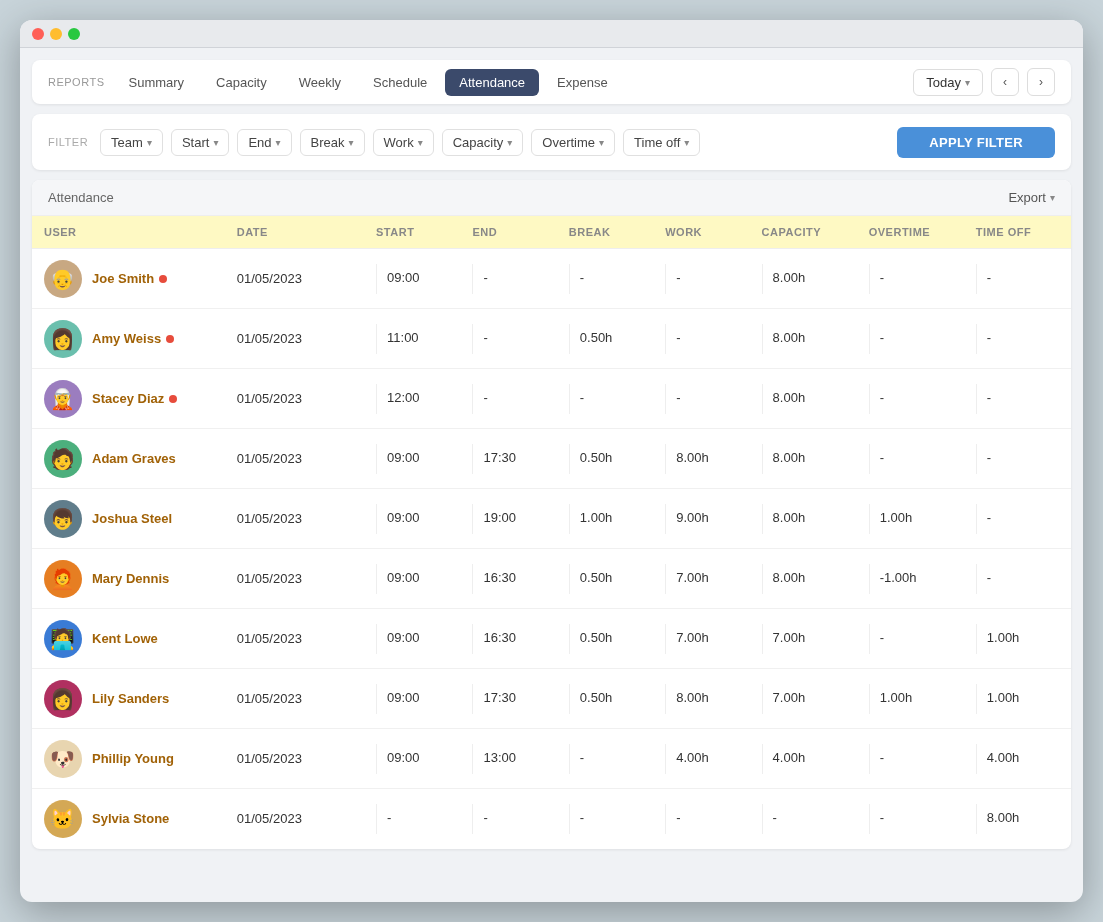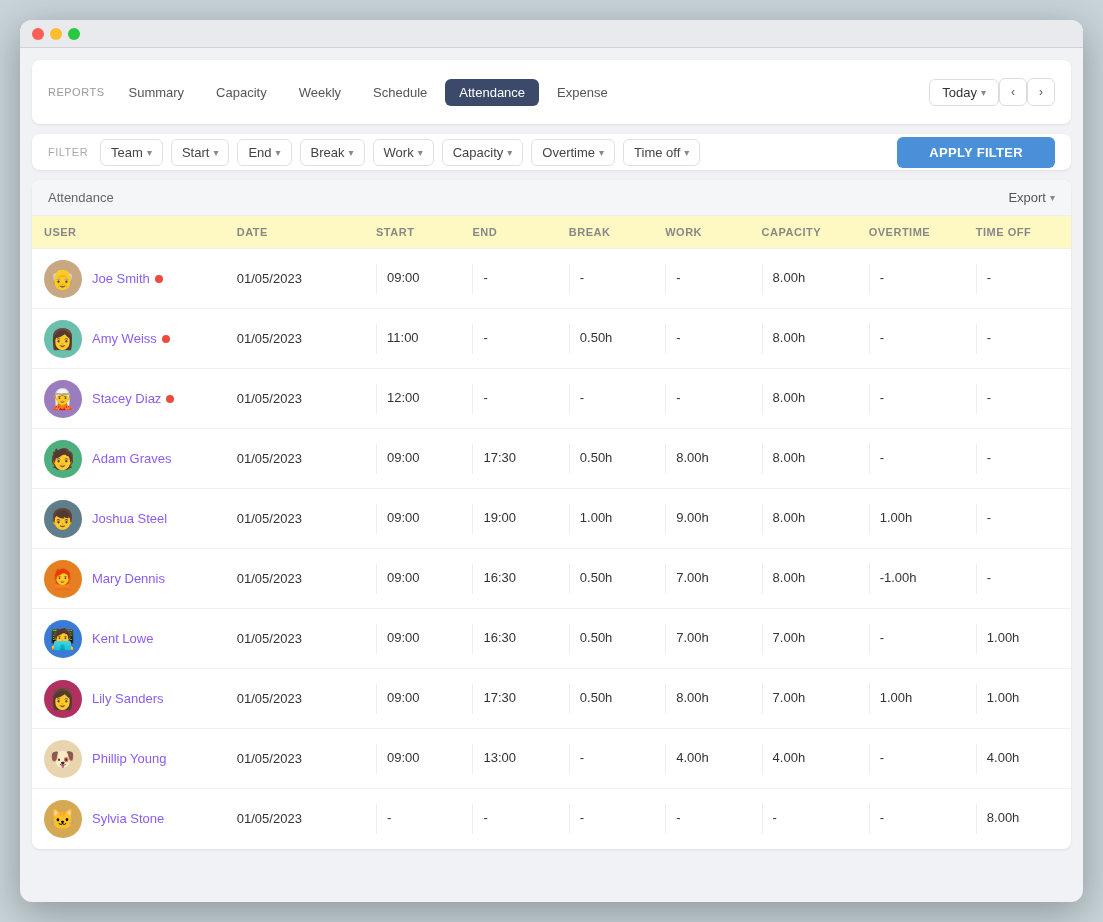--- a/index.html
+++ b/index.html
@@ -43,21 +43,21 @@
     }
 
     
     .top-nav {
       background: #fff;
       border-radius: 8px;
       padding: 0 16px;
       display: flex;
       align-items: center;
       justify-content: space-between;
-      height: 64px;
+      height: 44px;
       margin-bottom: 10px;
       box-shadow: 0 1px 3px rgba(0,0,0,0.08);
     }
     .nav-left {
       display: flex;
       align-items: center;
       gap: 4px;
     }
     .reports-label {
       font-size: 11px;
@@ -78,21 +78,21 @@
       font-weight: 400;
     }
     .nav-tab.active {
       background: #3b4a6b;
       color: #fff;
       font-weight: 500;
     }
     .nav-right {
       display: flex;
       align-items: center;
-      gap: 0;
+      gap: 8px;
       justify-content: space-between;
     }
     .today-btn {
       border: 1px solid #ddd;
       background: #fff;
       border-radius: 6px;
       padding: 5px 12px;
       font-size: 13px;
       cursor: pointer;
       color: #333;
@@ -115,21 +115,21 @@
     }
 
     
     .filter-bar {
       background: #fff;
       border-radius: 8px;
       padding: 0 16px;
       display: flex;
       align-items: center;
       gap: 8px;
-      height: 36px;
+      height: 56px;
       margin-bottom: 10px;
       box-shadow: 0 1px 3px rgba(0,0,0,0.08);
     }
     .filter-label {
       font-size: 11px;
       color: #aaa;
       text-transform: uppercase;
       letter-spacing: 0.5px;
       margin-right: 4px;
     }
@@ -234,23 +234,23 @@
       display: flex;
       align-items: center;
       justify-content: center;
     }
     .user-name-wrap {
       display: flex;
       align-items: center;
       gap: 5px;
     }
     .user-name {
-      font-weight: 400;
-      font-size: 13px;
-      color: #8b5cf6;
+      font-weight: 700;
+      font-size: 13px;
+      color: #a16207;
     }
     .status-dot {
       width: 8px; height: 8px;
       border-radius: 50%;
       background: #e74c3c;
       flex-shrink: 0;
     }
 
     .col-user { width: 180px; }
     .col-date { width: 130px; }

